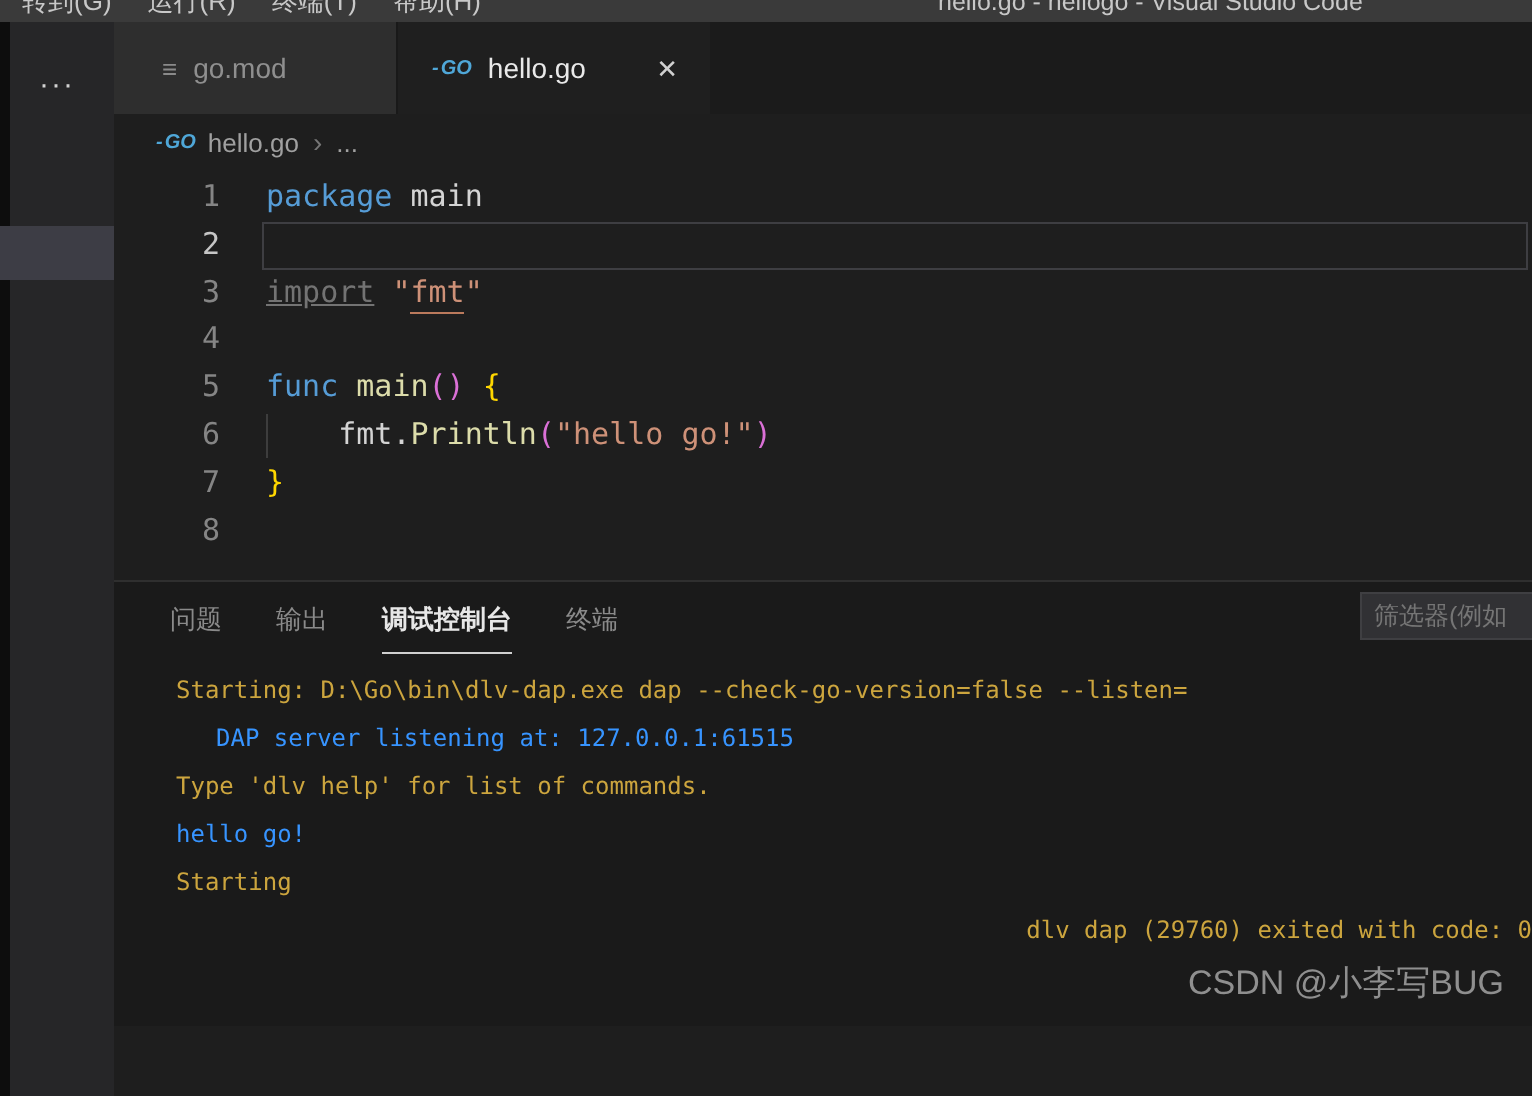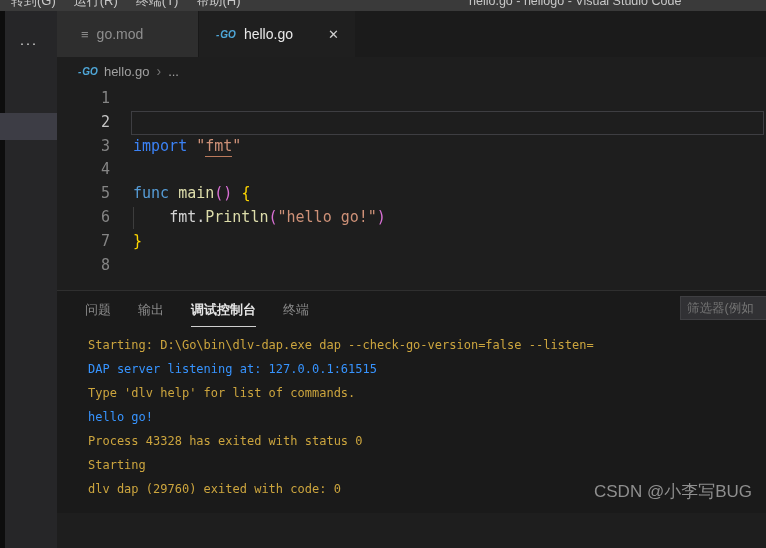--- a/index.html
+++ b/index.html
@@ -104,28 +104,29 @@
       <span class="go-icon">GO</span>
       <span>hello.go</span>
       <span class="crumb-sep">›</span>
       <span>...</span>
     </div>
 
     <div class="editor">
       <div id="editor-lines">
           <div class="eline">
             <span class="ln">1</span>
+            <span class="code"><span class="tok" style="color: rgb(86, 156, 214);">package</span><span class="tok" style="color: rgb(212, 212, 212);"> </span><span class="tok" style="color: rgb(212, 212, 212);">main</span></span>
           </div>
           <div class="eline current">
             <span class="ln">2</span>
             <span class="code"></span>
           </div>
           <div class="eline">
             <span class="ln">3</span>
-            <span class="code"><span class="tok" style="color: #3b82f6;">import</span><span class="tok" style="color: rgb(212, 212, 212);"> </span><span class="tok" style="color: rgb(206, 145, 120);">"</span><span class="tok underline" style="color: rgb(206, 145, 120);">fmt</span><span class="tok" style="color: rgb(206, 145, 120);">"</span></span>
+            <span class="code"><span class="tok" style="color: #737373; text-decoration: underline;">import</span><span class="tok" style="color: rgb(212, 212, 212);"> </span><span class="tok" style="color: rgb(206, 145, 120);">"</span><span class="tok underline" style="color: rgb(206, 145, 120);">fmt</span><span class="tok" style="color: rgb(206, 145, 120);">"</span></span>
           </div>
           <div class="eline">
             <span class="ln">4</span>
             <span class="code"></span>
           </div>
           <div class="eline">
             <span class="ln">5</span>
             <span class="code"><span class="tok" style="color: rgb(86, 156, 214);">func</span><span class="tok" style="color: rgb(212, 212, 212);"> </span><span class="tok" style="color: rgb(220, 220, 170);">main</span><span class="tok" style="color: rgb(218, 112, 214);">()</span><span class="tok" style="color: rgb(212, 212, 212);"> </span><span class="tok" style="color: rgb(255, 215, 0);">{</span></span>
           </div>
           <div class="eline">
@@ -146,24 +147,23 @@
     <div class="panel">
       <div class="panel-header">
         <span class="ptab">问题</span>
         <span class="ptab">输出</span>
         <span class="ptab active">调试控制台</span>
         <span class="ptab">终端</span>
         <input class="panel-filter" placeholder="筛选器(例如" style="">
       </div>
       <div class="console" id="console-lines">
           <div class="cline" style="color: rgb(204, 165, 62);">Starting: D:\Go\bin\dlv-dap.exe dap --check-go-version=false --listen=</div>
-          <div class="cline" style="color: rgb(55, 148, 255);">DAP server listening at: 127.0.0.1:61515</div>
+          <div class="cline" style="color: rgb(55, 148, 255); margin-left: 20px;">DAP server listening at: 127.0.0.1:61515</div>
           <div class="cline" style="color: rgb(204, 165, 62);">Type 'dlv help' for list of commands.</div>
           <div class="cline" style="color: rgb(55, 148, 255);">hello go!</div>
-          <div class="cline" style="color: rgb(204, 165, 62);">Process 43328 has exited with status 0</div>
           <div class="cline" style="color: rgb(204, 165, 62);">Starting</div>
-          <div class="cline" style="color: rgb(204, 165, 62);">dlv dap (29760) exited with code: 0</div>
+          <div class="cline" style="color: rgb(204, 165, 62); text-align: right;">dlv dap (29760) exited with code: 0</div>
         </div>
       <div class="watermark">CSDN @小李写BUG</div>
     </div>
 
   </div>
 </div>
 
 </body></html>

